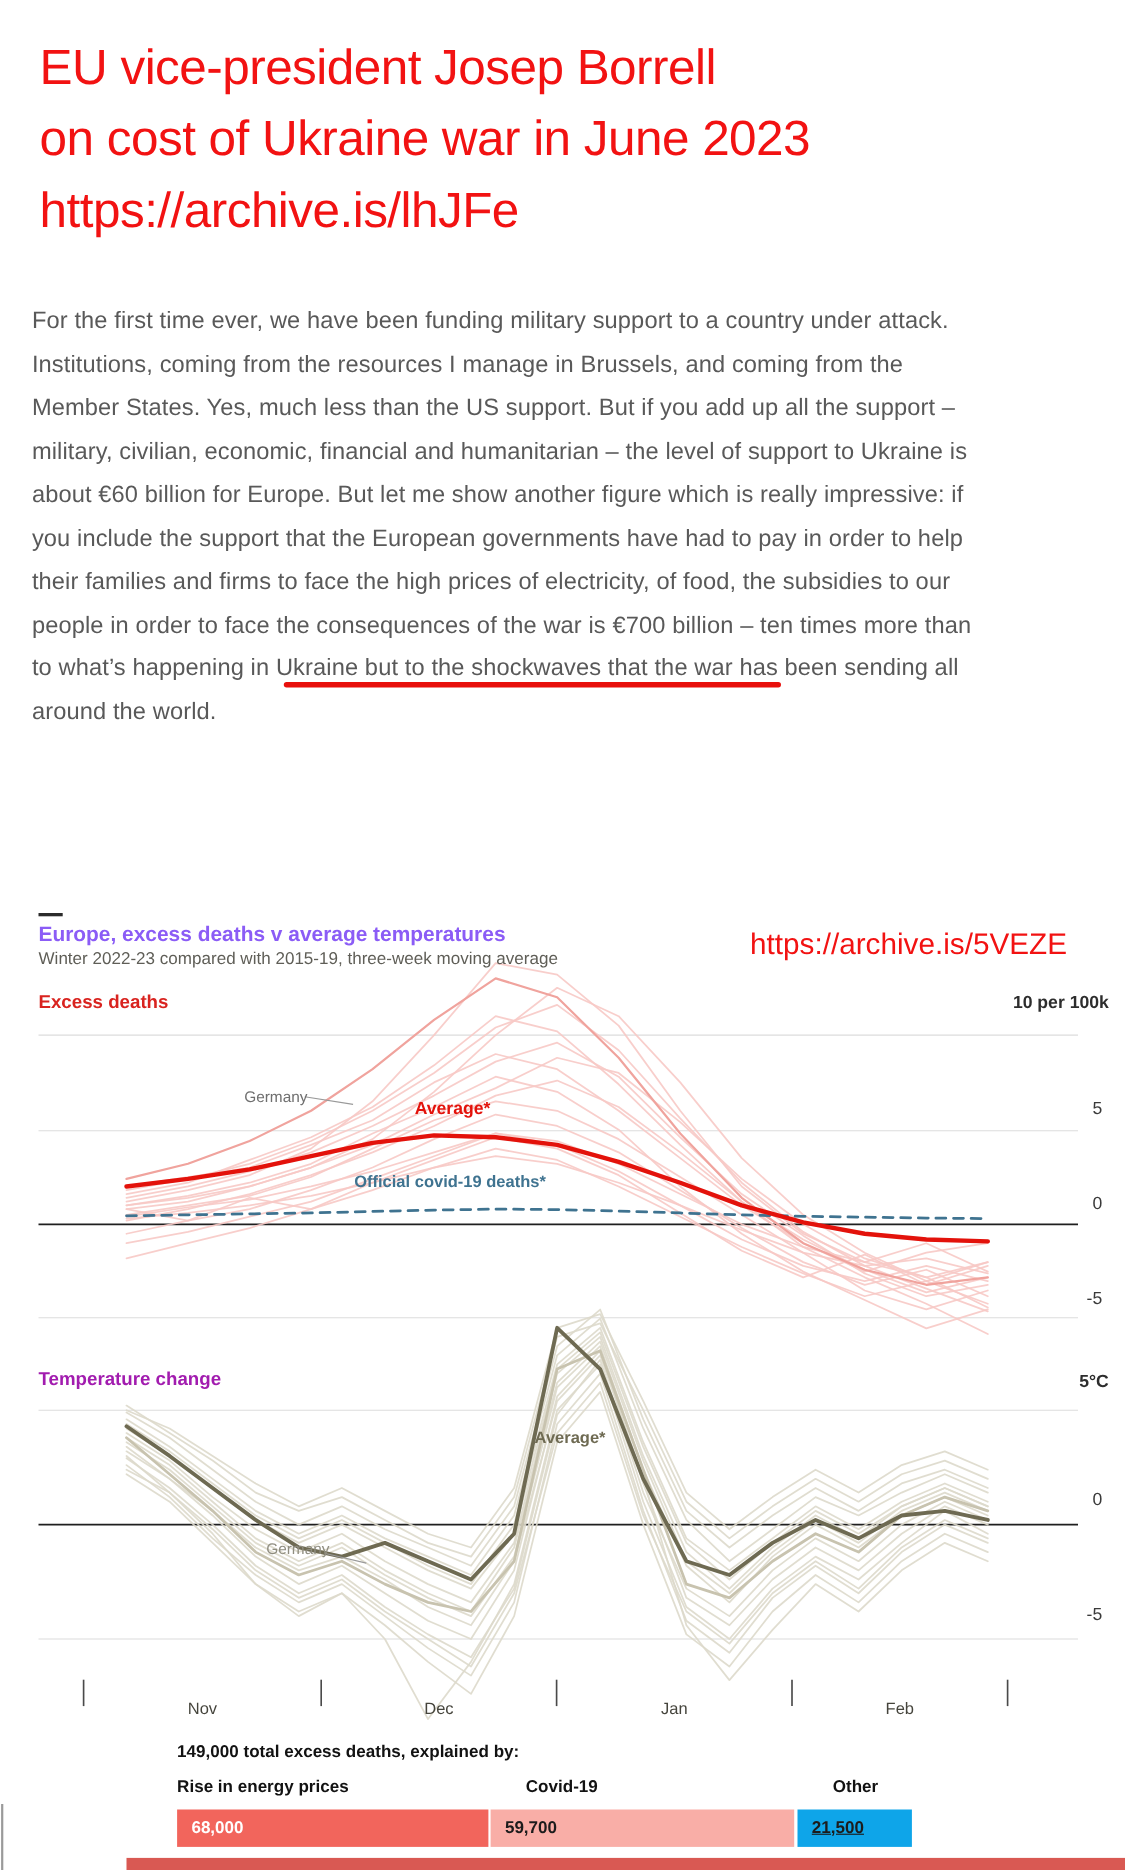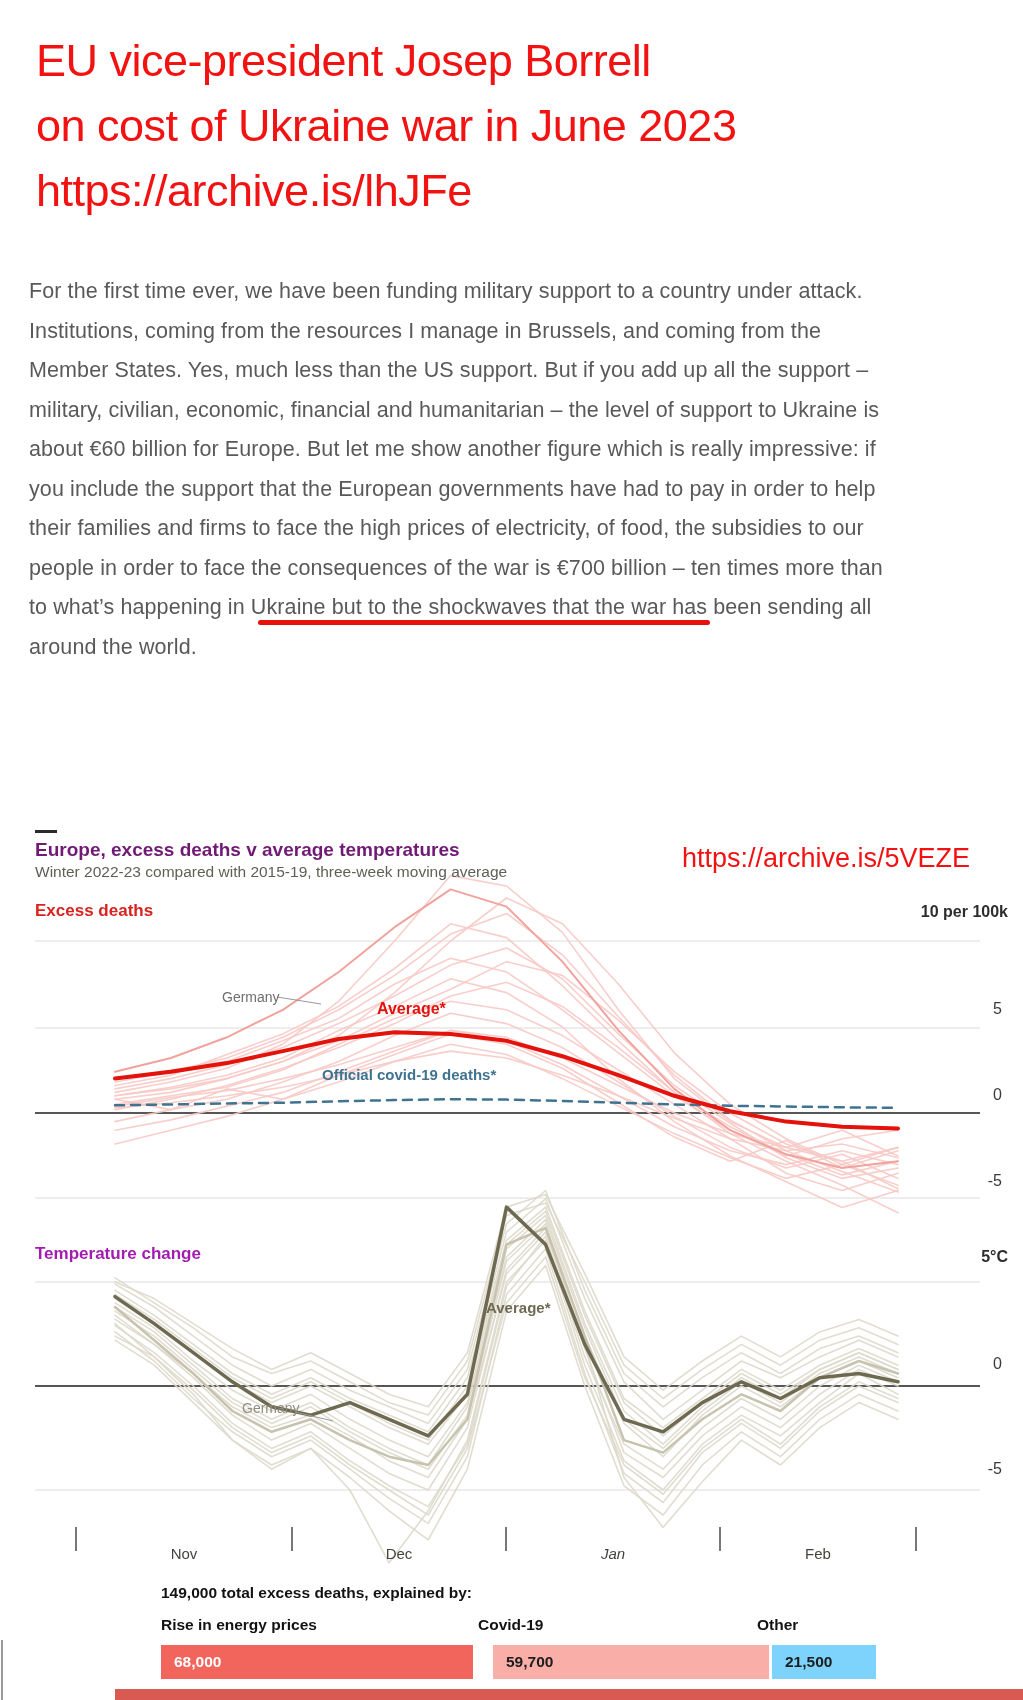--- a/index.html
+++ b/index.html
@@ -9,21 +9,21 @@
   .txt{position:absolute;z-index:2;white-space:nowrap;}
 
   .headline{position:absolute;left:36px;top:28px;z-index:2;font-size:45px;line-height:65px;
             font-weight:400;letter-spacing:-0.5px;}
   .quote{position:absolute;left:29px;top:272px;z-index:2;font-size:21.5px;line-height:39.5px;
          color:#595959;letter-spacing:0.1px;}
   .quote div{white-space:nowrap;}
   .underline{position:absolute;left:258px;top:620px;width:452px;height:5px;border-radius:2.5px;z-index:2;}
 
   .hdash{position:absolute;left:35px;top:830px;width:22px;height:3px;background:#2b2b2b;z-index:2;}
-  .ctitle{left:35px;top:839px;font-size:19px;font-weight:700;color:#701a75;}
+  .ctitle{left:35px;top:839px;font-size:19px;font-weight:700;color:#8b5cf6;}
   .csub{left:35px;top:863px;font-size:15.5px;color:#5f5e57;}
   .curl{left:620px;top:843px;width:350px;text-align:right;font-size:27px;}
 
   .plabel1{left:35px;top:901px;font-size:17px;font-weight:700;}
   .punit1{left:808px;top:903px;width:200px;text-align:right;font-size:16px;font-weight:600;color:#2d2d2d;}
   .plabel2{left:35px;top:1244px;font-size:17px;font-weight:700;}
   .punit2{left:808px;top:1248px;width:200px;text-align:right;font-size:16px;font-weight:600;color:#2d2d2d;}
 
   .ytick{width:60px;text-align:right;font-size:16px;color:#3a3a3a;}
   .yt5a{left:942px;top:1000px;}
@@ -32,29 +32,29 @@
   .yt0b{left:942px;top:1355px;}
   .ytm5b{left:942px;top:1460px;}
 
   .ann-g1{left:222px;top:989px;font-size:14px;color:#6f6f6f;}
   .ann-a1{left:377px;top:1000px;font-size:16px;font-weight:700;}
   .ann-c1{left:322px;top:1066px;font-size:15px;font-weight:700;}
   .ann-a2{left:486px;top:1299px;font-size:15px;font-weight:700;}
   .ann-g2{left:242px;top:1400px;font-size:14px;color:#8f8d80;}
 
   .month{top:1529px;width:70px;text-align:center;font-size:15px;color:#45443c;margin-top:16px;}
-  .m0{left:149px;}.m1{left:364px;}.m2{left:578px;font-style:italic;}.m3{left:783px;}
+  .m0{left:149px;}.m1{left:364px;}.m2{left:578px;}.m3{left:783px;}
 
   .bartitle{left:161px;top:1584px;font-size:15.5px;font-weight:700;color:#121212;}
   .barlabel{top:1616px;font-size:15.5px;font-weight:700;color:#121212;}
   .bl0{left:161px;}.bl1{left:478px;}.bl2{left:757px;}
   .bar{position:absolute;left:161px;top:1645px;height:34px;display:flex;z-index:2;}
   .seg{height:34px;display:flex;align-items:center;padding-left:13px;box-sizing:border-box;
        font-size:15.5px;font-weight:700;}
-  .s0{width:312px;margin-right:20px;}
+  .s0{width:283px;margin-right:2px;}
   .s1{width:276px;margin-right:3px;}
   .s2{width:104px;}
 
   .fstrip{position:absolute;left:115px;top:1689px;width:908px;height:11px;z-index:2;}
   .eline{position:absolute;left:1px;top:1640px;width:2px;height:60px;background:#9a9a9a;z-index:2;}
 </style>
 </head>
 <body>
 
 <div class="page">
@@ -166,20 +166,20 @@
   <div class="txt barlabel bl1">Covid-19</div>
   <div class="txt barlabel bl2">Other</div>
 
   <div class="bar">
     <div class="seg s0" id="seg0" style="background: rgb(242, 101, 92); color: rgb(255, 255, 255);">
       <span>68,000</span>
     </div>
     <div class="seg s1" id="seg1" style="background: rgb(249, 174, 167); color: rgb(28, 28, 28);">
       <span>59,700</span>
     </div>
-    <div class="seg s2" id="seg2" style="background: #7dd3fc; color: rgb(28, 28, 28);">
+    <div class="seg s2" id="seg2" style="background: #0ea5e9; color: rgb(28, 28, 28); text-decoration: underline;">
       <span>21,500</span>
     </div>
   </div>
 
   <div class="fstrip" id="fstrip" style="background: rgb(217, 89, 83);"></div>
   <div class="eline"></div>
 </div>
 
 </body></html>

